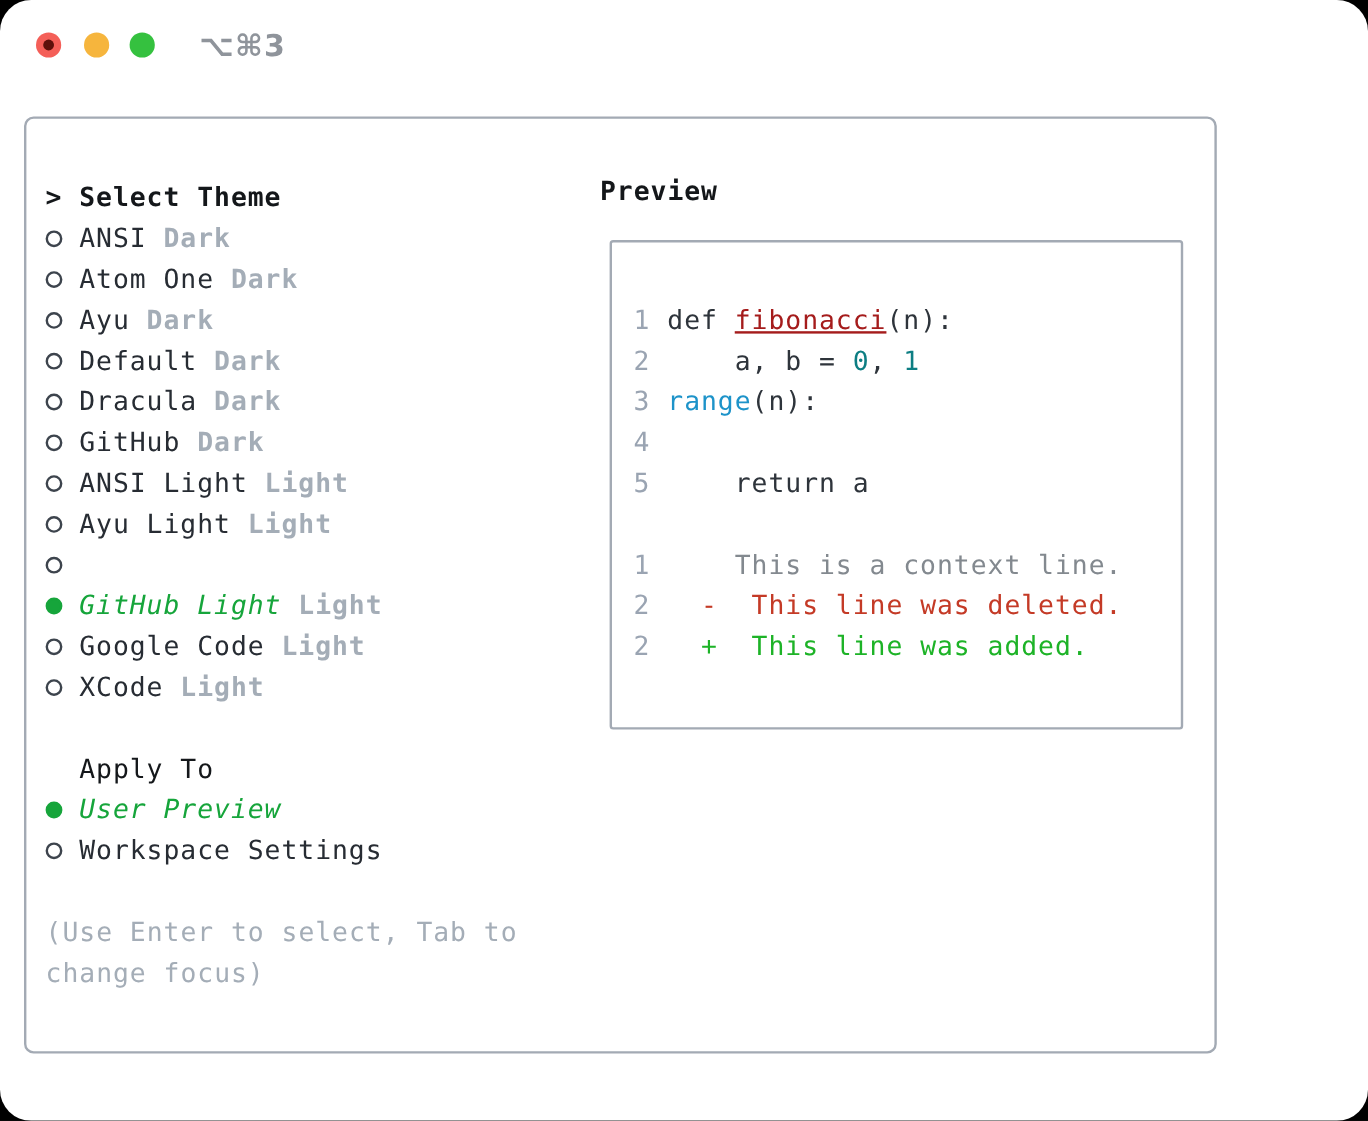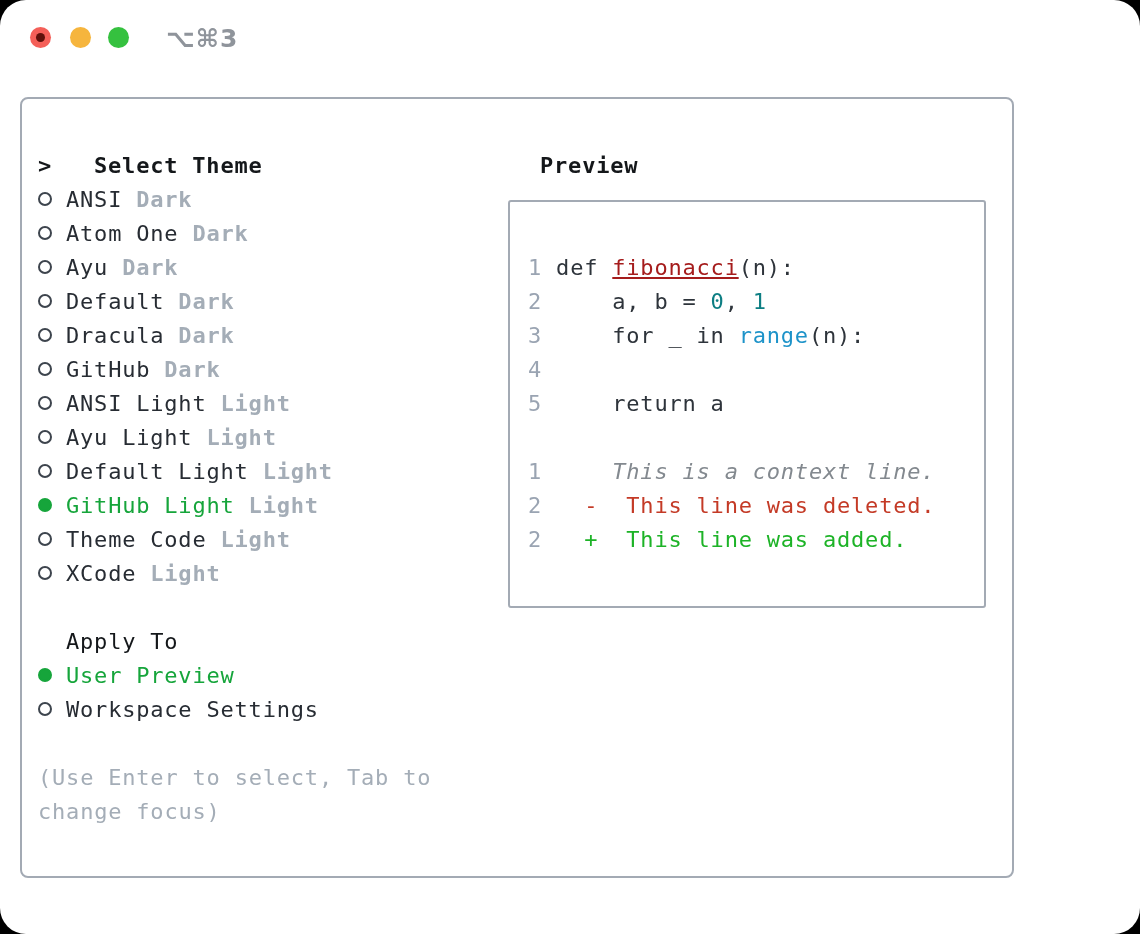--- a/index.html
+++ b/index.html
@@ -22,38 +22,38 @@
   .panel{position:absolute;left:20px;top:97px;width:994px;height:781px;
     border:2px solid var(--border-gray);border-radius:8px;box-sizing:border-box;background:#fff;}
   
   .left-col{position:absolute;left:38px;top:148px;}
   .row{height:34px;display:flex;align-items:center;}
   .marker-wrap{width:28px;flex:0 0 28px;display:flex;align-items:center;}
   .radio{width:14px;height:14px;border-radius:50%;border:2px solid var(--radio-ring);box-sizing:border-box;}
   .radio.sel{background:var(--accent-green);border-color:var(--accent-green);}
   .prompt{font-weight:700;color:var(--heading-dark);}
   .pre{white-space:pre;}
-  .bold{font-weight:700;color:var(--heading-dark);margin-left:28px;}
+  .bold{font-weight:700;color:var(--heading-dark);}
   .name{color:var(--text-dark);text-align:center;}
-  .name.sel{color:var(--accent-green);}
+  .name.sel{color:var(--accent-green);font-style:italic;}
   .variant{color:var(--muted-gray);font-weight:bold;}
   .hint{color:var(--muted-gray);}
   .spacer{height:34px;}
   
-  .preview-title{position:absolute;left:512px;top:148px;height:34px;display:flex;align-items:center;}
+  .preview-title{position:absolute;left:500px;top:148px;height:34px;display:flex;}
   .preview-box{position:absolute;left:508px;top:200px;width:478px;height:408px;
     border:2px solid var(--border-gray);border-radius:3px;box-sizing:border-box;background:#fff;}
   .code-lines{position:absolute;left:18px;top:48px;}
   .pline{height:34px;display:flex;align-items:center;white-space:pre;}
   .ln{color:var(--linenum-gray);white-space:pre;}
   .c-code{color:var(--code-dark);text-align:right;}
   .c-func{color:var(--func-red);text-decoration:underline;}
   .c-num{color:var(--number-teal);}
   .c-builtin{color:var(--builtin-blue);}
-  .c-context{color:var(--context-gray);font-style:italic;}
+  .c-context{color:var(--context-gray);}
   .c-deleted{color:var(--diff-red);}
   .c-added{color:var(--diff-green);}
 </style>
 </head>
 <body>
 
 <div class="window">
 
   <div class="titlebar">
     <div class="light red">
@@ -119,33 +119,32 @@
         <div class="row">
           <span class="marker-wrap">
             <span class="radio"></span>
           </span>
           <span class="pre"><span class="name">Ayu Light</span><span class="variant"> Light</span></span>
         </div>
         <div class="row">
           <span class="marker-wrap">
             <span class="radio"></span>
           </span>
-          <span class="pre"><span class="name">Default Light</span><span class="variant"> Light</span></span>
         </div>
         <div class="row">
           <span class="marker-wrap">
             <span class="radio sel"></span>
           </span>
           <span class="pre"><span class="name sel">GitHub Light</span><span class="variant"> Light</span></span>
         </div>
         <div class="row">
           <span class="marker-wrap">
             <span class="radio"></span>
           </span>
-          <span class="pre"><span class="name">Theme Code</span><span class="variant"> Light</span></span>
+          <span class="pre"><span class="name">Google Code</span><span class="variant"> Light</span></span>
         </div>
         <div class="row">
           <span class="marker-wrap">
             <span class="radio"></span>
           </span>
           <span class="pre"><span class="name">XCode</span><span class="variant"> Light</span></span>
         </div>
       </div>
     <div class="spacer"></div>
     <div class="row">
@@ -176,21 +175,21 @@
   </div>
 
   <div class="preview-title">
     <span class="pre bold">Preview</span>
   </div>
 
   <div class="preview-box">
     <div class="code-lines" id="code-lines">
         <div class="pline"><span class="ln">1 </span><span class="c-code">def </span><span class="c-func">fibonacci</span><span class="c-code">(n):</span></div>
         <div class="pline"><span class="ln">2 </span><span class="c-code">    a, b = </span><span class="c-num">0</span><span class="c-code">, </span><span class="c-num">1</span></div>
-        <div class="pline"><span class="ln">3 </span><span class="c-code">    for _ in </span><span class="c-builtin">range</span><span class="c-code">(n):</span></div>
+        <div class="pline"><span class="ln">3 </span><span class="c-builtin">range</span><span class="c-code">(n):</span></div>
         <div class="pline"><span class="ln">4 </span></div>
         <div class="pline"><span class="ln">5 </span><span class="c-code">    return a</span></div>
         <div class="pline"><span class="ln"></span></div>
         <div class="pline"><span class="ln">1 </span><span class="c-context">    This is a context line.</span></div>
         <div class="pline"><span class="ln">2 </span><span class="c-code">  </span><span class="c-deleted">-  This line was deleted.</span></div>
         <div class="pline"><span class="ln">2 </span><span class="c-code">  </span><span class="c-added">+  This line was added.</span></div>
       </div>
   </div>
 
 </div>

